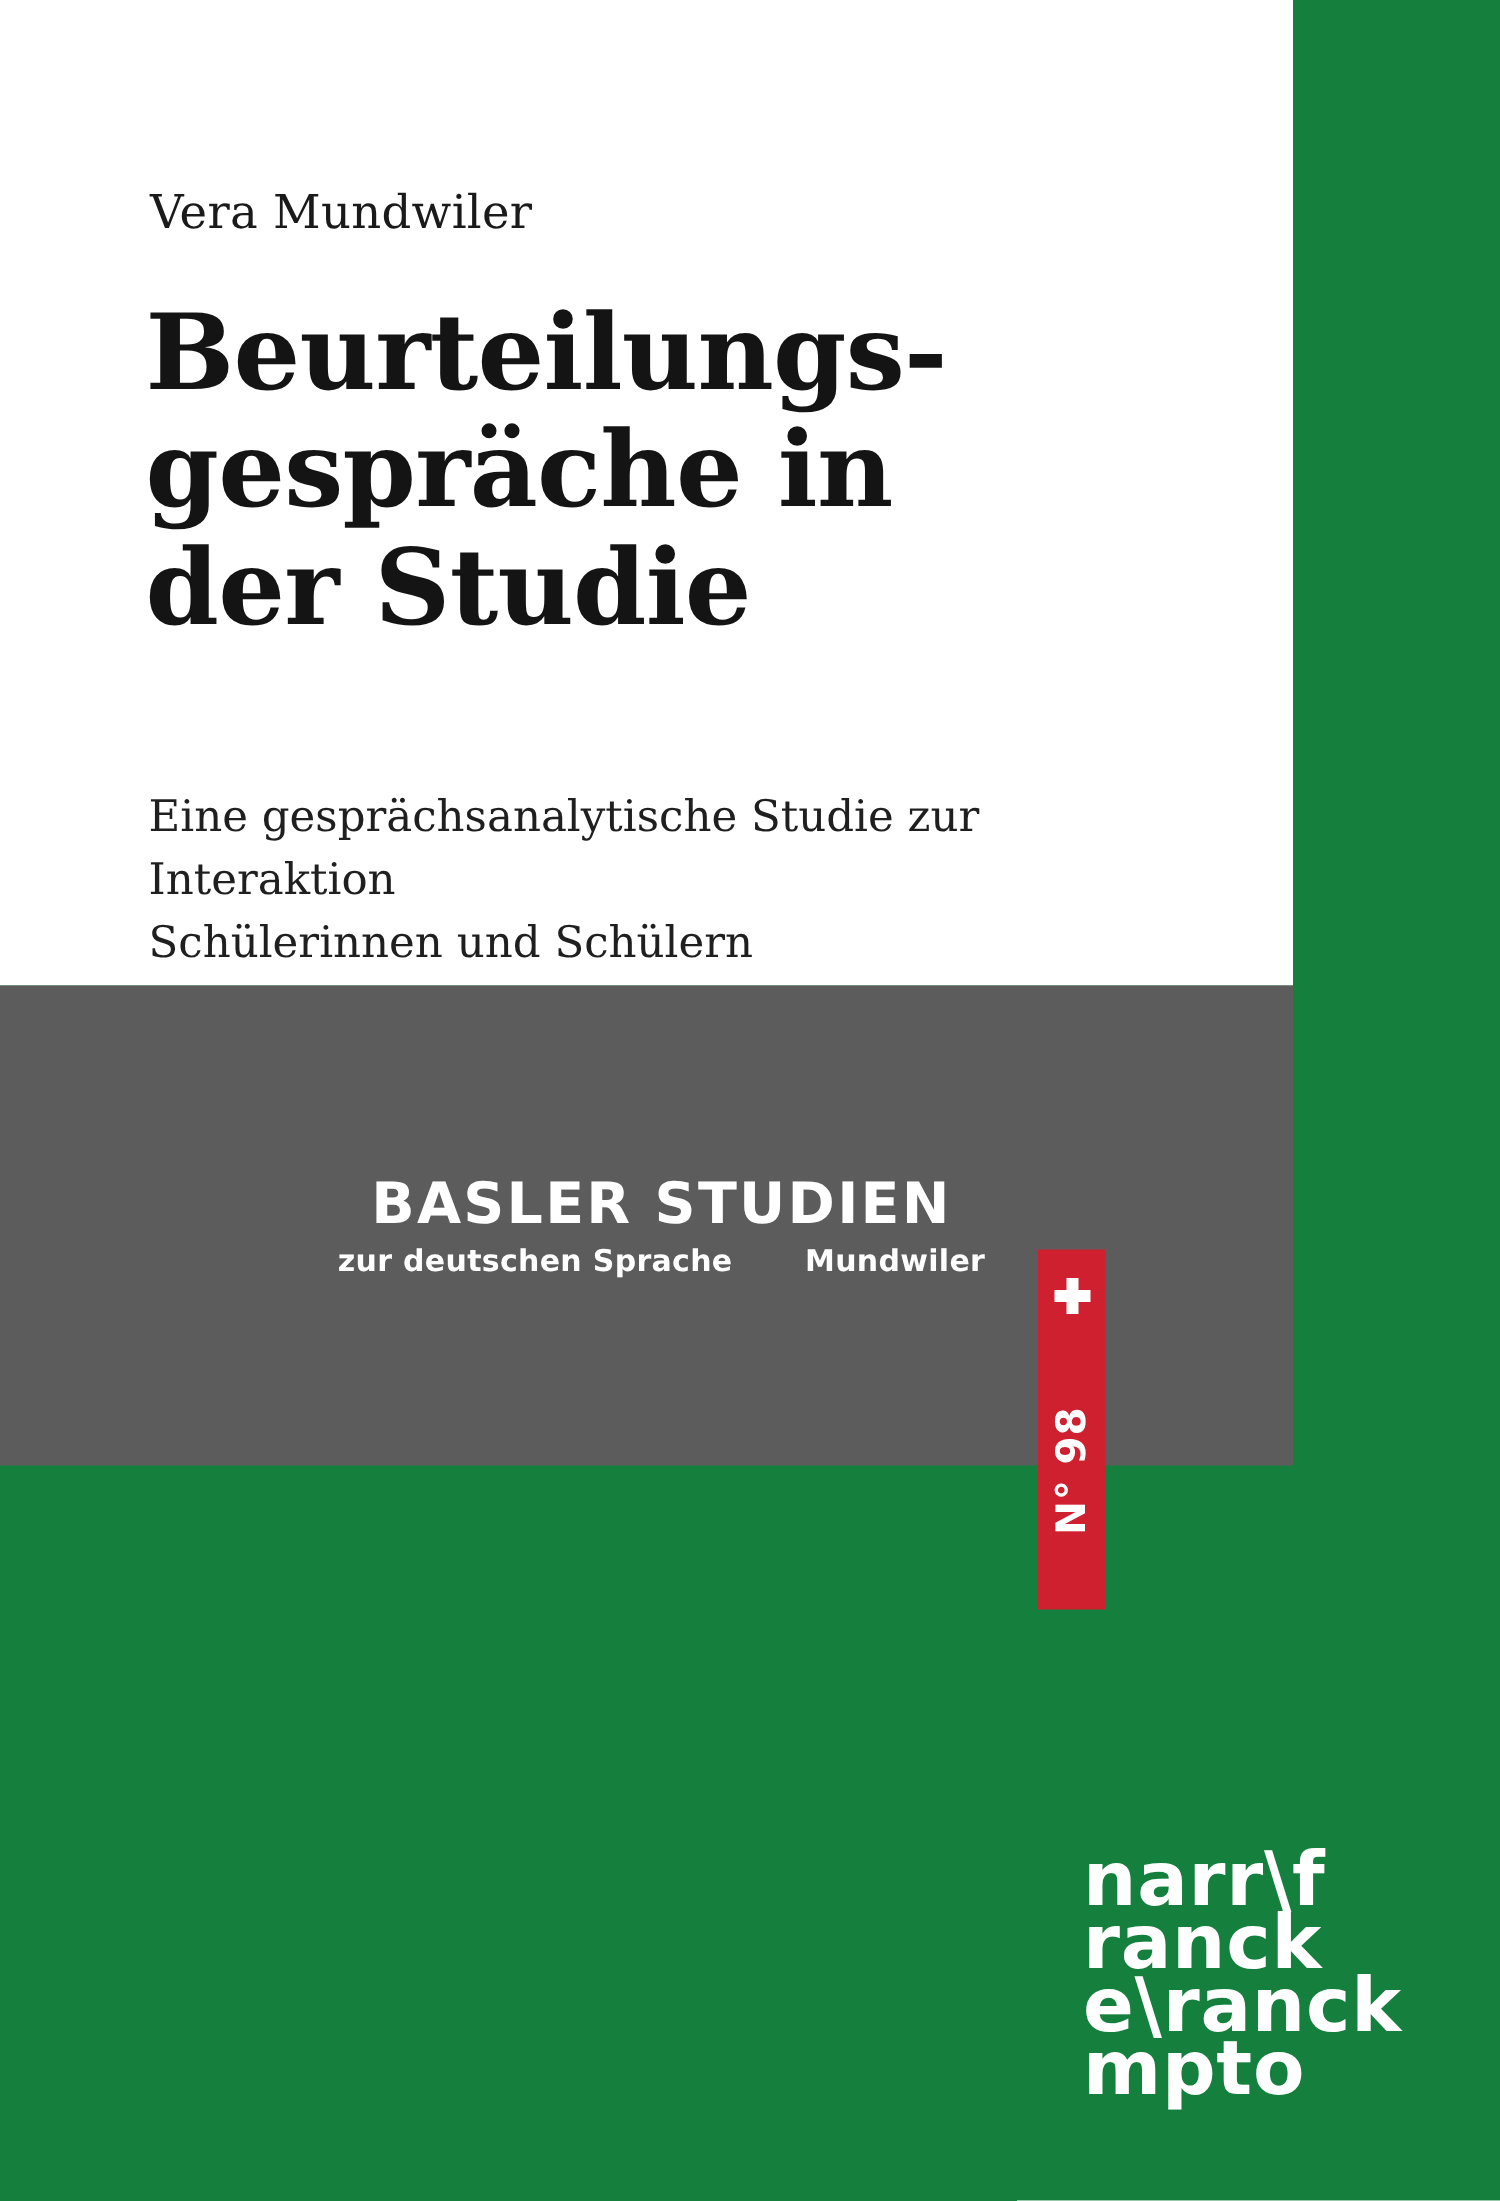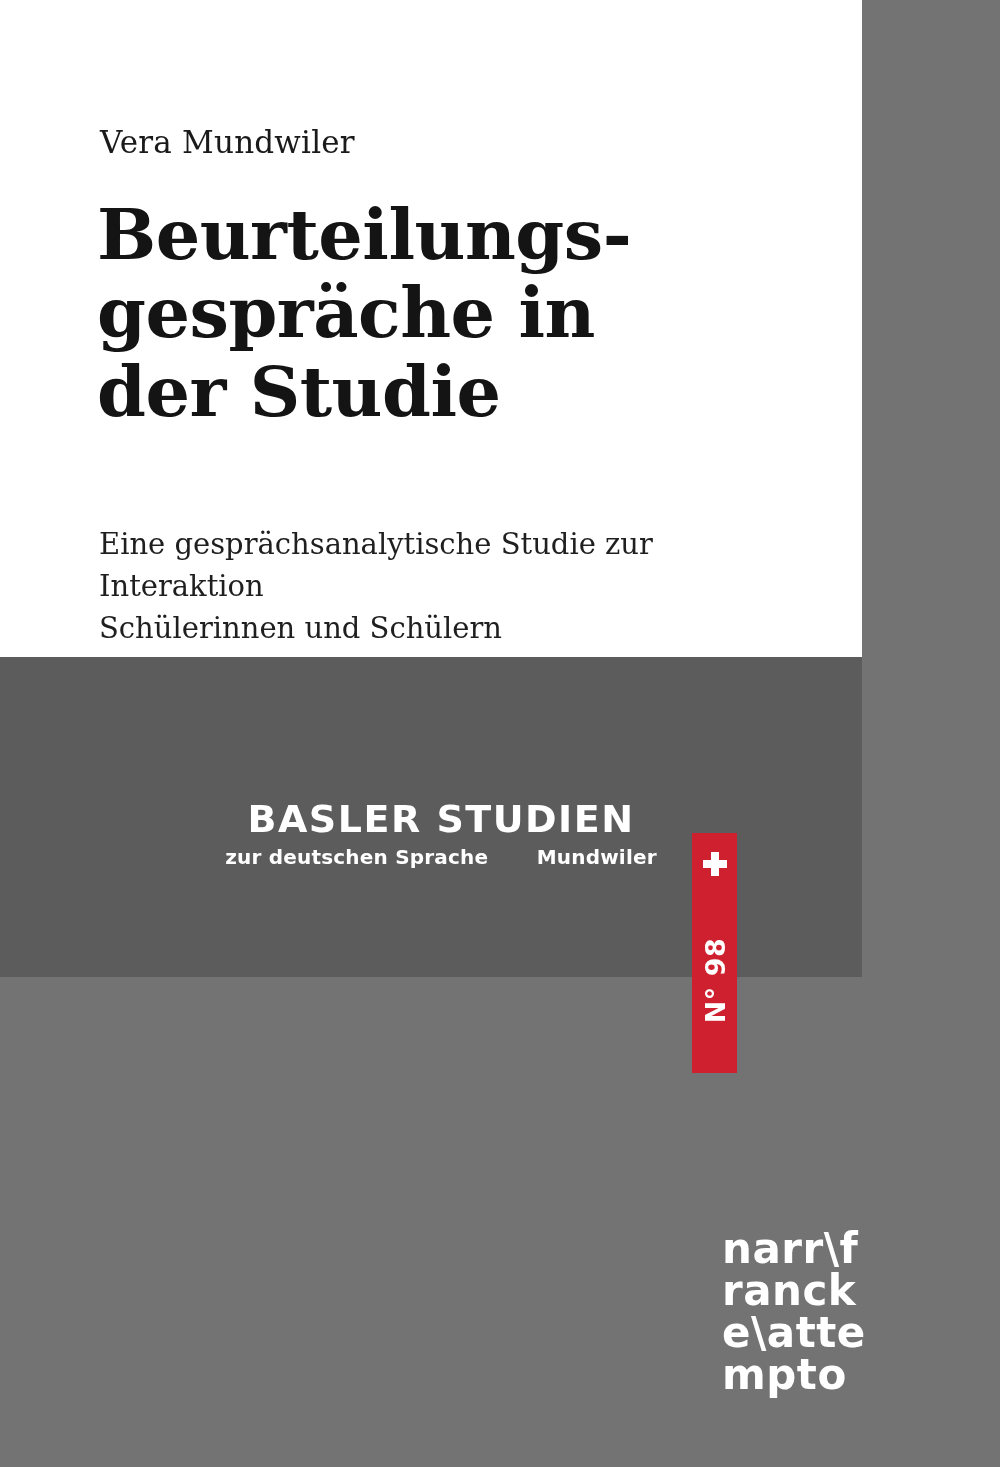--- a/index.html
+++ b/index.html
@@ -7,21 +7,21 @@
     padding: 0;
     background: #ffffff;
   }
   body {
     font-family: "Liberation Sans", sans-serif;
   }
   .cover {
     position: relative;
     width: 1000px;
     height: 1467px;
-    background: #737373;
+    background: #15803d;
     overflow: hidden;
   }
   
   .white-block {
     position: absolute;
     left: 0;
     top: 0;
     width: 862px;
     height: 657px;
     background: #ffffff;
@@ -67,21 +67,20 @@
     line-height: 1.44;
     color: #1f1f1f;
   }
   
   .series {
     position: absolute;
     left: 0;
     top: 780px;
     width: 862px;
     text-align: center;
-    margin-top: 17px;
   }
   .series-title {
     font-family: "DejaVu Sans", sans-serif;
     font-weight: bold;
     font-size: 38px;
     letter-spacing: 1.5px;
     color: #ffffff;
     padding-left: 20px;
   }
   .series-sub {
@@ -141,21 +140,21 @@
     letter-spacing: 0.5px;
   }
   
   .logo {
     position: absolute;
     left: 722px;
     top: 1228px;
     width: 160px;
     font-family: "DejaVu Sans", sans-serif;
     font-weight: bold;
-    font-size: 42px;
+    font-size: 50px;
     line-height: 1.0;
     color: #ffffff;
     letter-spacing: 0.5px;
   }
   .logo .row {
     position: relative;
     height: 42px;
   }
   .logo-line1 { letter-spacing: 0.5px; }
   .logo-line2 { letter-spacing: 0.5px; }
@@ -193,17 +192,17 @@
   </div>
 
   <div class="red-bar">
     <span class="cross"></span>
     <span class="issue">N° 98</span>
   </div>
 
   <div class="logo">
     <div class="row logo-line1">narr\f</div>
     <div class="row logo-line2">ranck</div>
-    <div class="row logo-line3">e\atte</div>
+    <div class="row logo-line3">e\ranck</div>
     <div class="row logo-line4">mpto</div>
   </div>
 
 </div>
 
 </body></html>

